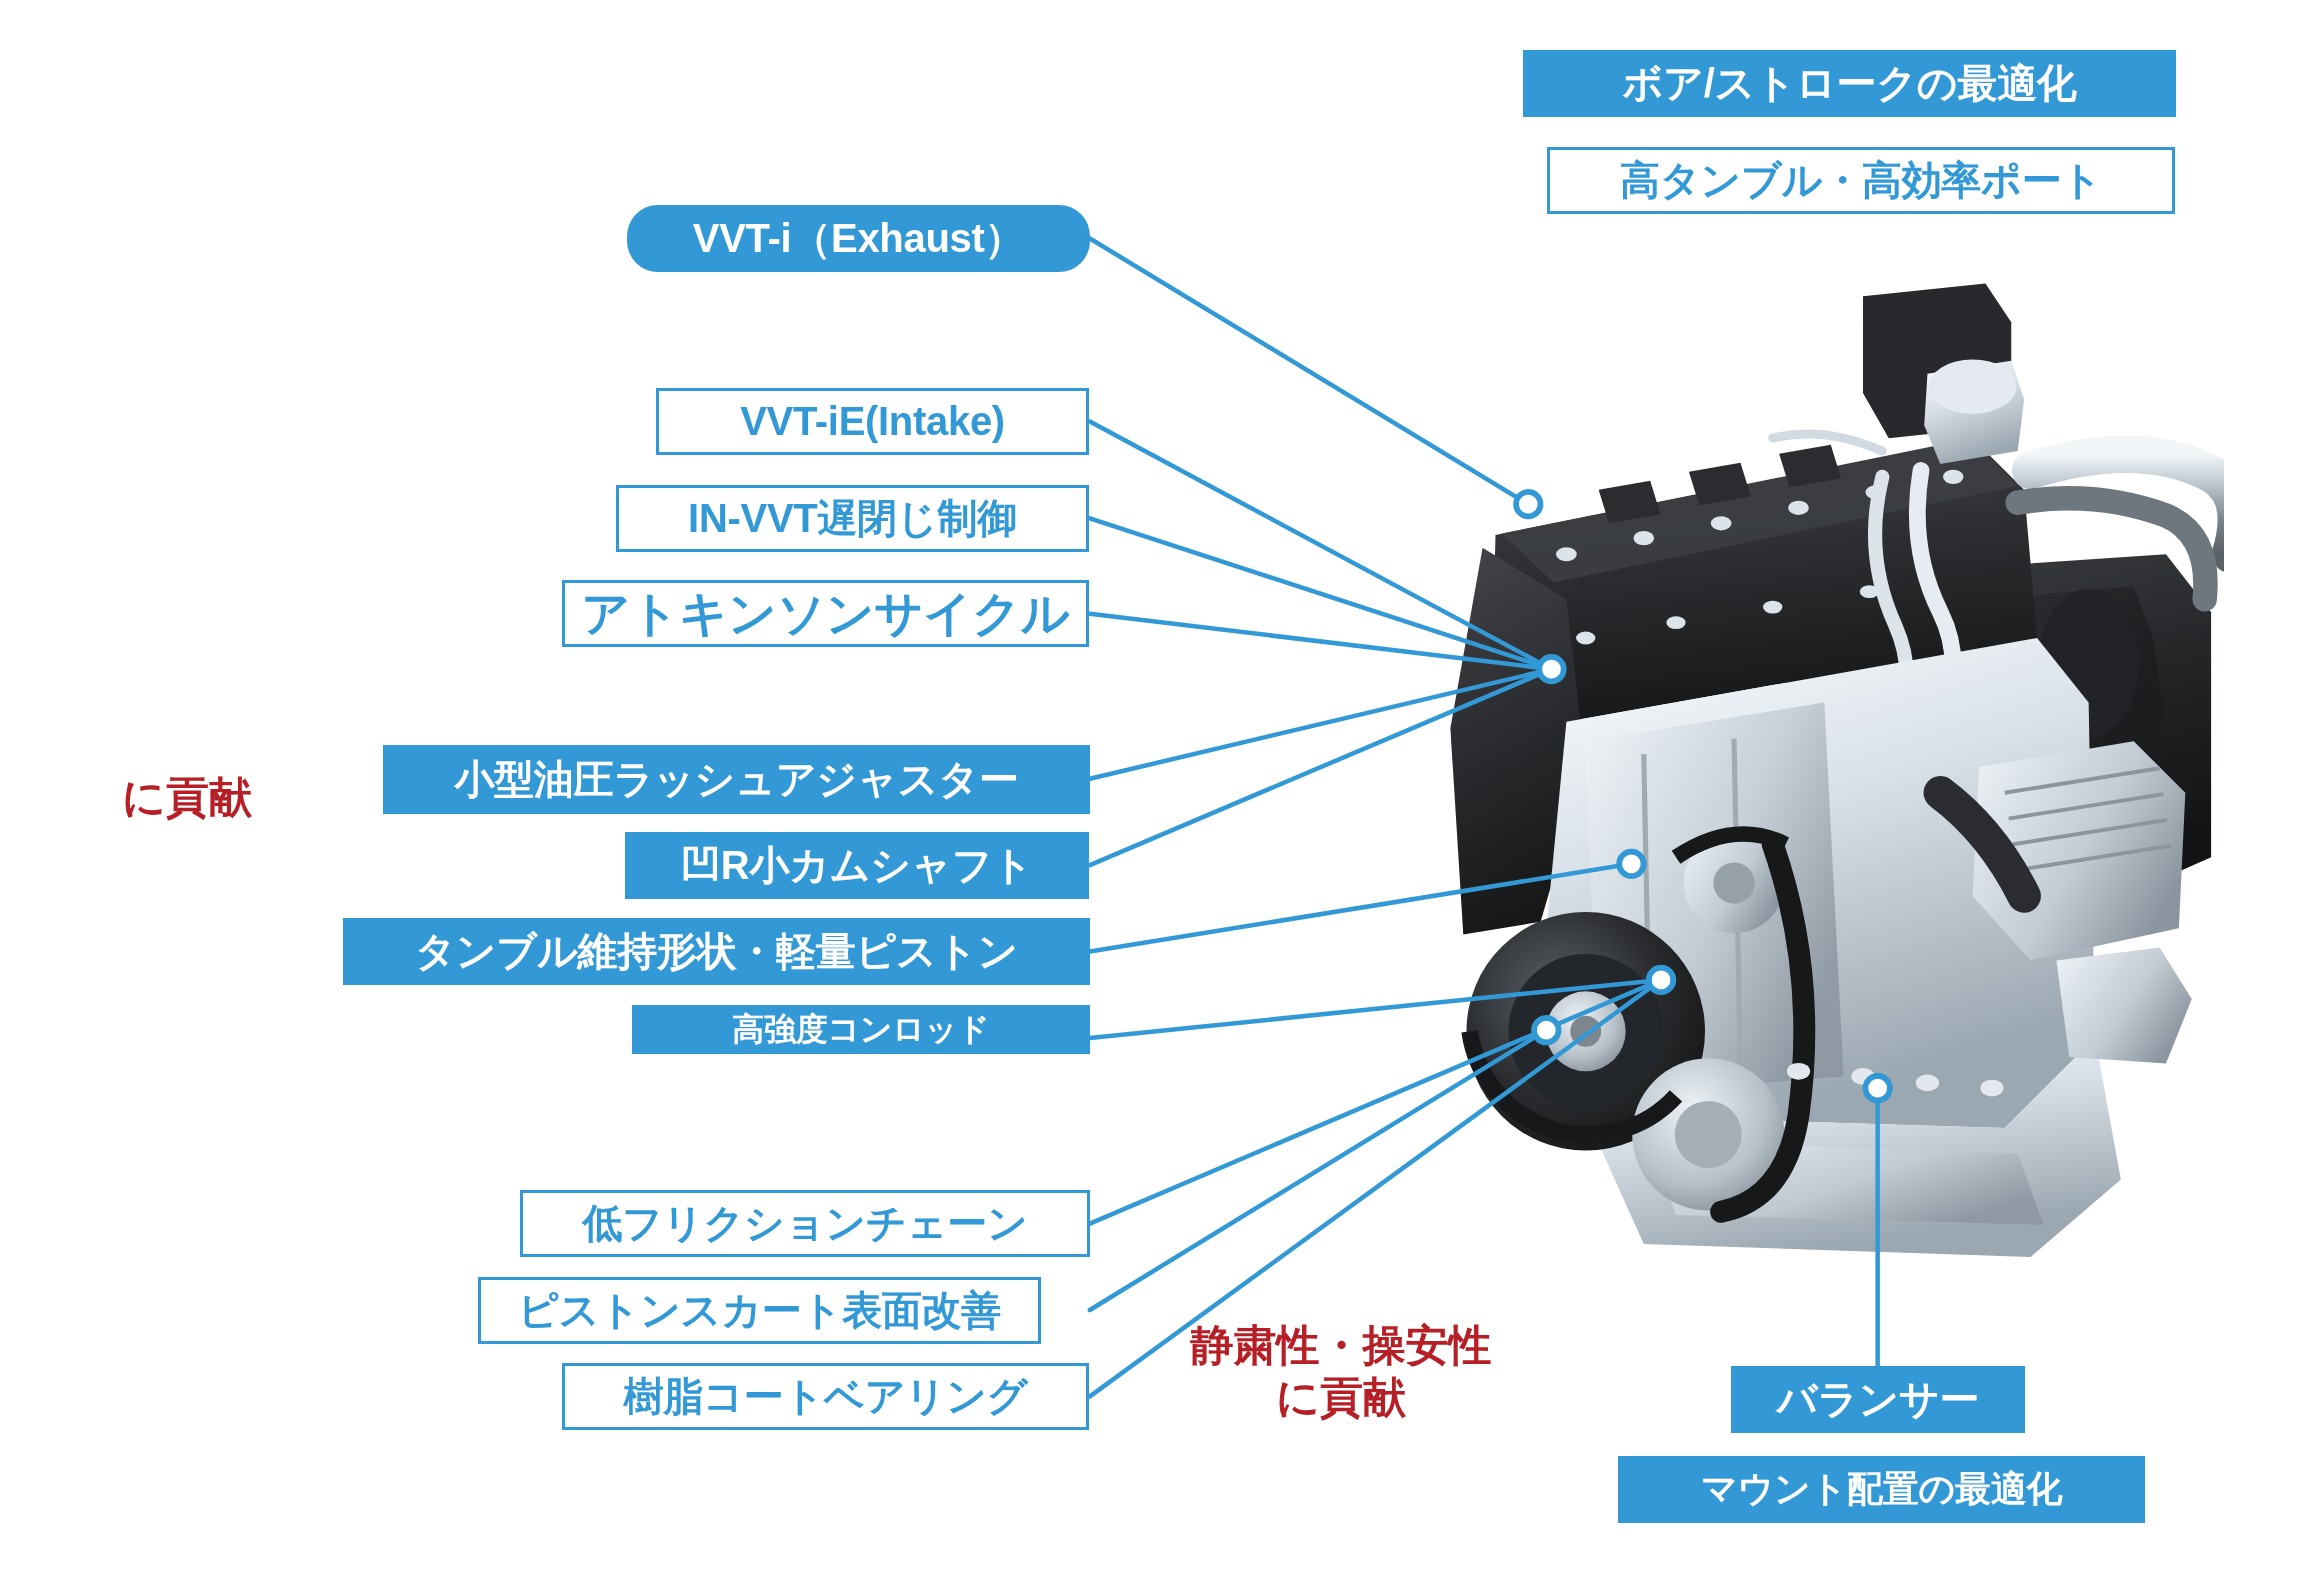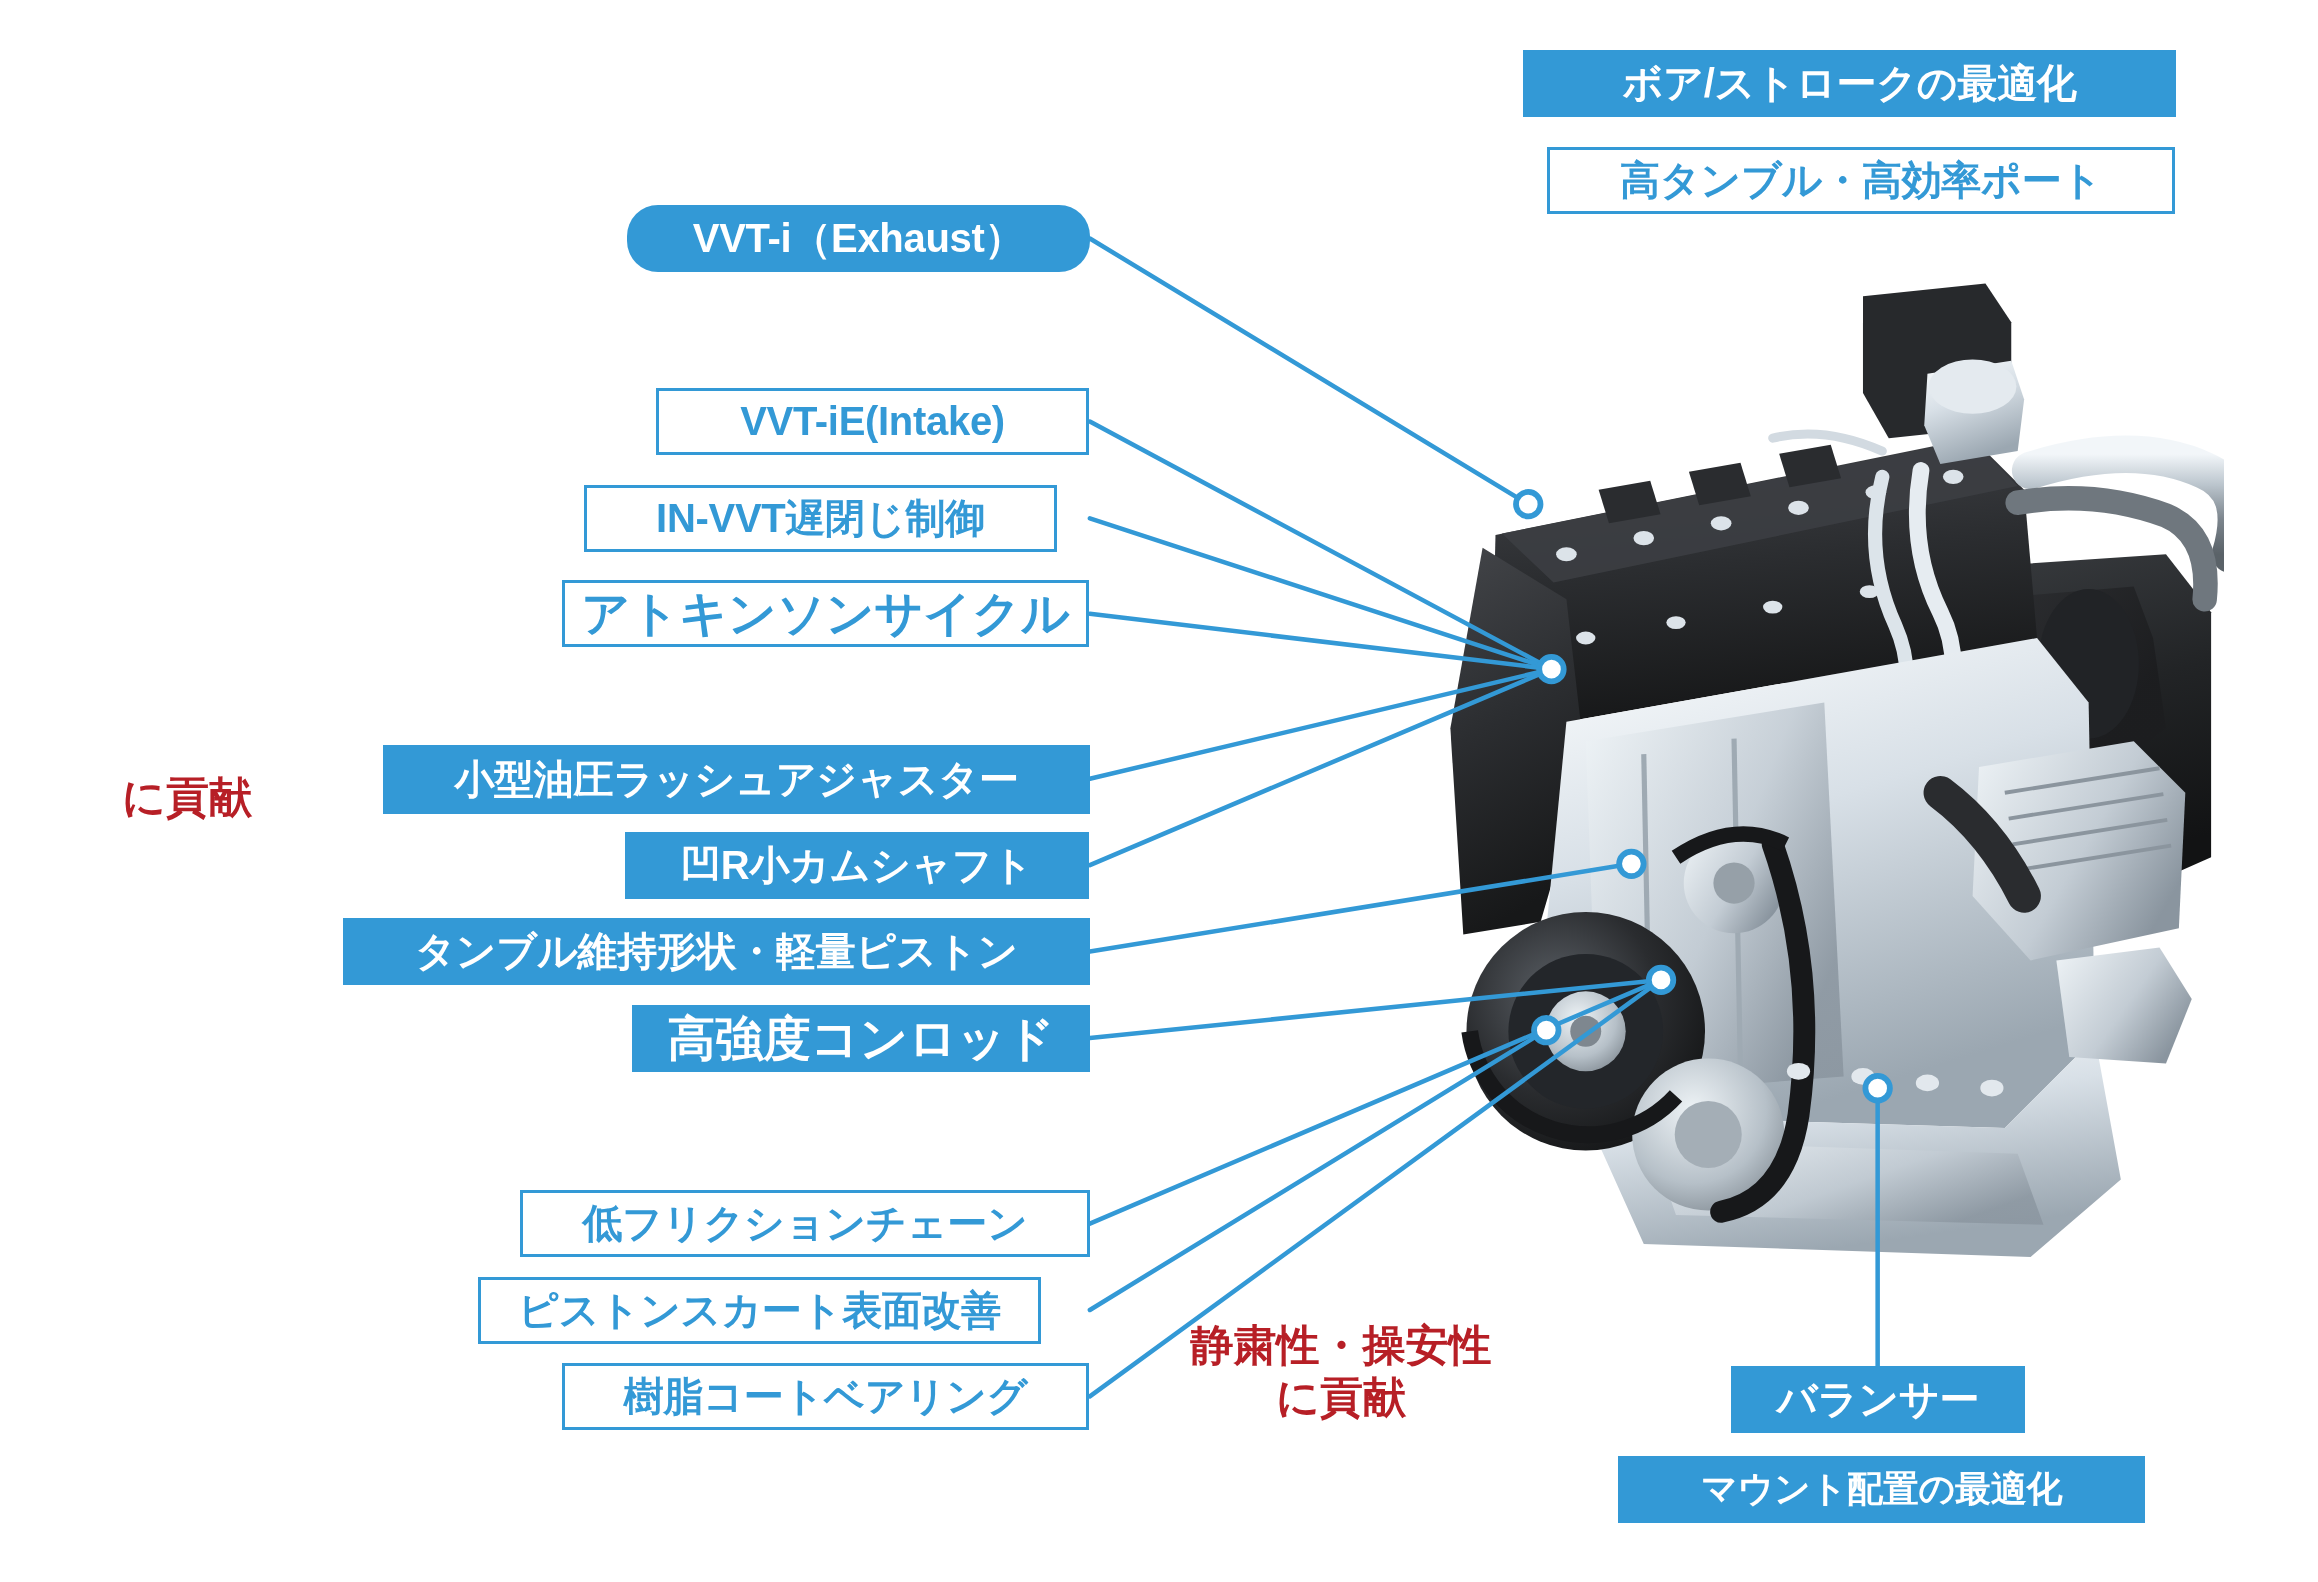--- a/index.html
+++ b/index.html
@@ -173,26 +173,26 @@
       <circle cx="2576" cy="1520" r="19" fill="#ffffff" stroke="#3399D6" stroke-width="9"></circle>
       <circle cx="2398" cy="1598" r="19" fill="#ffffff" stroke="#3399D6" stroke-width="9"></circle>
       <circle cx="2912" cy="1688" r="19" fill="#ffffff" stroke="#3399D6" stroke-width="9"></circle>
     </svg>
 
   <div id="label-layer">
       <div class="lbl fill" style="left: 1523px; top: 50px; width: 653px; height: 67px; font-size: 40px;">ボア/ストロークの最適化</div>
       <div class="lbl out" style="left: 1547px; top: 147px; width: 628px; height: 67px; font-size: 40px;">高タンブル・高効率ポート</div>
       <div class="lbl fill" style="left: 627px; top: 205px; width: 463px; height: 67px; font-size: 40px; border-radius: 31px;">VVT-i（Exhaust）</div>
       <div class="lbl out" style="left: 656px; top: 388px; width: 433px; height: 67px; font-size: 40px;">VVT-iE(Intake)</div>
-      <div class="lbl out" style="left: 584px; top: 485px; width: 473px; height: 67px; font-size: 40px;">IN-VVT遅閉じ制御</div>
+      <div class="lbl out" style="left: 616px; top: 485px; width: 473px; height: 67px; font-size: 40px;">IN-VVT遅閉じ制御</div>
       <div class="lbl out" style="left: 562px; top: 580px; width: 527px; height: 67px; font-size: 48px; text-align: center;">アトキンソンサイクル</div>
       <div class="lbl fill" style="left: 383px; top: 745px; width: 707px; height: 69px; font-size: 40px;">小型油圧ラッシュアジャスター</div>
       <div class="lbl fill" style="left: 625px; top: 832px; width: 464px; height: 67px; font-size: 40px;">凹R小カムシャフト</div>
       <div class="lbl fill" style="left: 343px; top: 918px; width: 747px; height: 67px; font-size: 40px;">タンブル維持形状・軽量ピストン</div>
-      <div class="lbl fill" style="left: 632px; top: 1005px; width: 458px; height: 67px; font-size: 48px; text-align: right;">高強度コンロッド</div>
+      <div class="lbl fill" style="left: 632px; top: 1005px; width: 458px; height: 49px; font-size: 32px; text-align: right;">高強度コンロッド</div>
       <div class="lbl out" style="left: 520px; top: 1190px; width: 570px; height: 67px; font-size: 40px;">低フリクションチェーン</div>
       <div class="lbl out" style="left: 478px; top: 1277px; width: 563px; height: 67px; font-size: 40px;">ピストンスカート表面改善</div>
       <div class="lbl out" style="left: 562px; top: 1363px; width: 527px; height: 67px; font-size: 40px;">樹脂コートベアリング</div>
       <div class="lbl fill" style="left: 1731px; top: 1366px; width: 294px; height: 67px; font-size: 40px;">バランサー</div>
       <div class="lbl fill" style="left: 1618px; top: 1456px; width: 527px; height: 67px; font-size: 36px;">マウント配置の最適化</div>
       <div class="red" style="left: 6.4px; top: 771px; width: 361px; font-size: 43px;"><div>に貢献</div></div>
       <div class="red" style="left: 1141px; top: 1319px; width: 400px; font-size: 43px;"><div>静粛性・操安性</div><div>に貢献</div></div>
     </div>
 
 </div>

